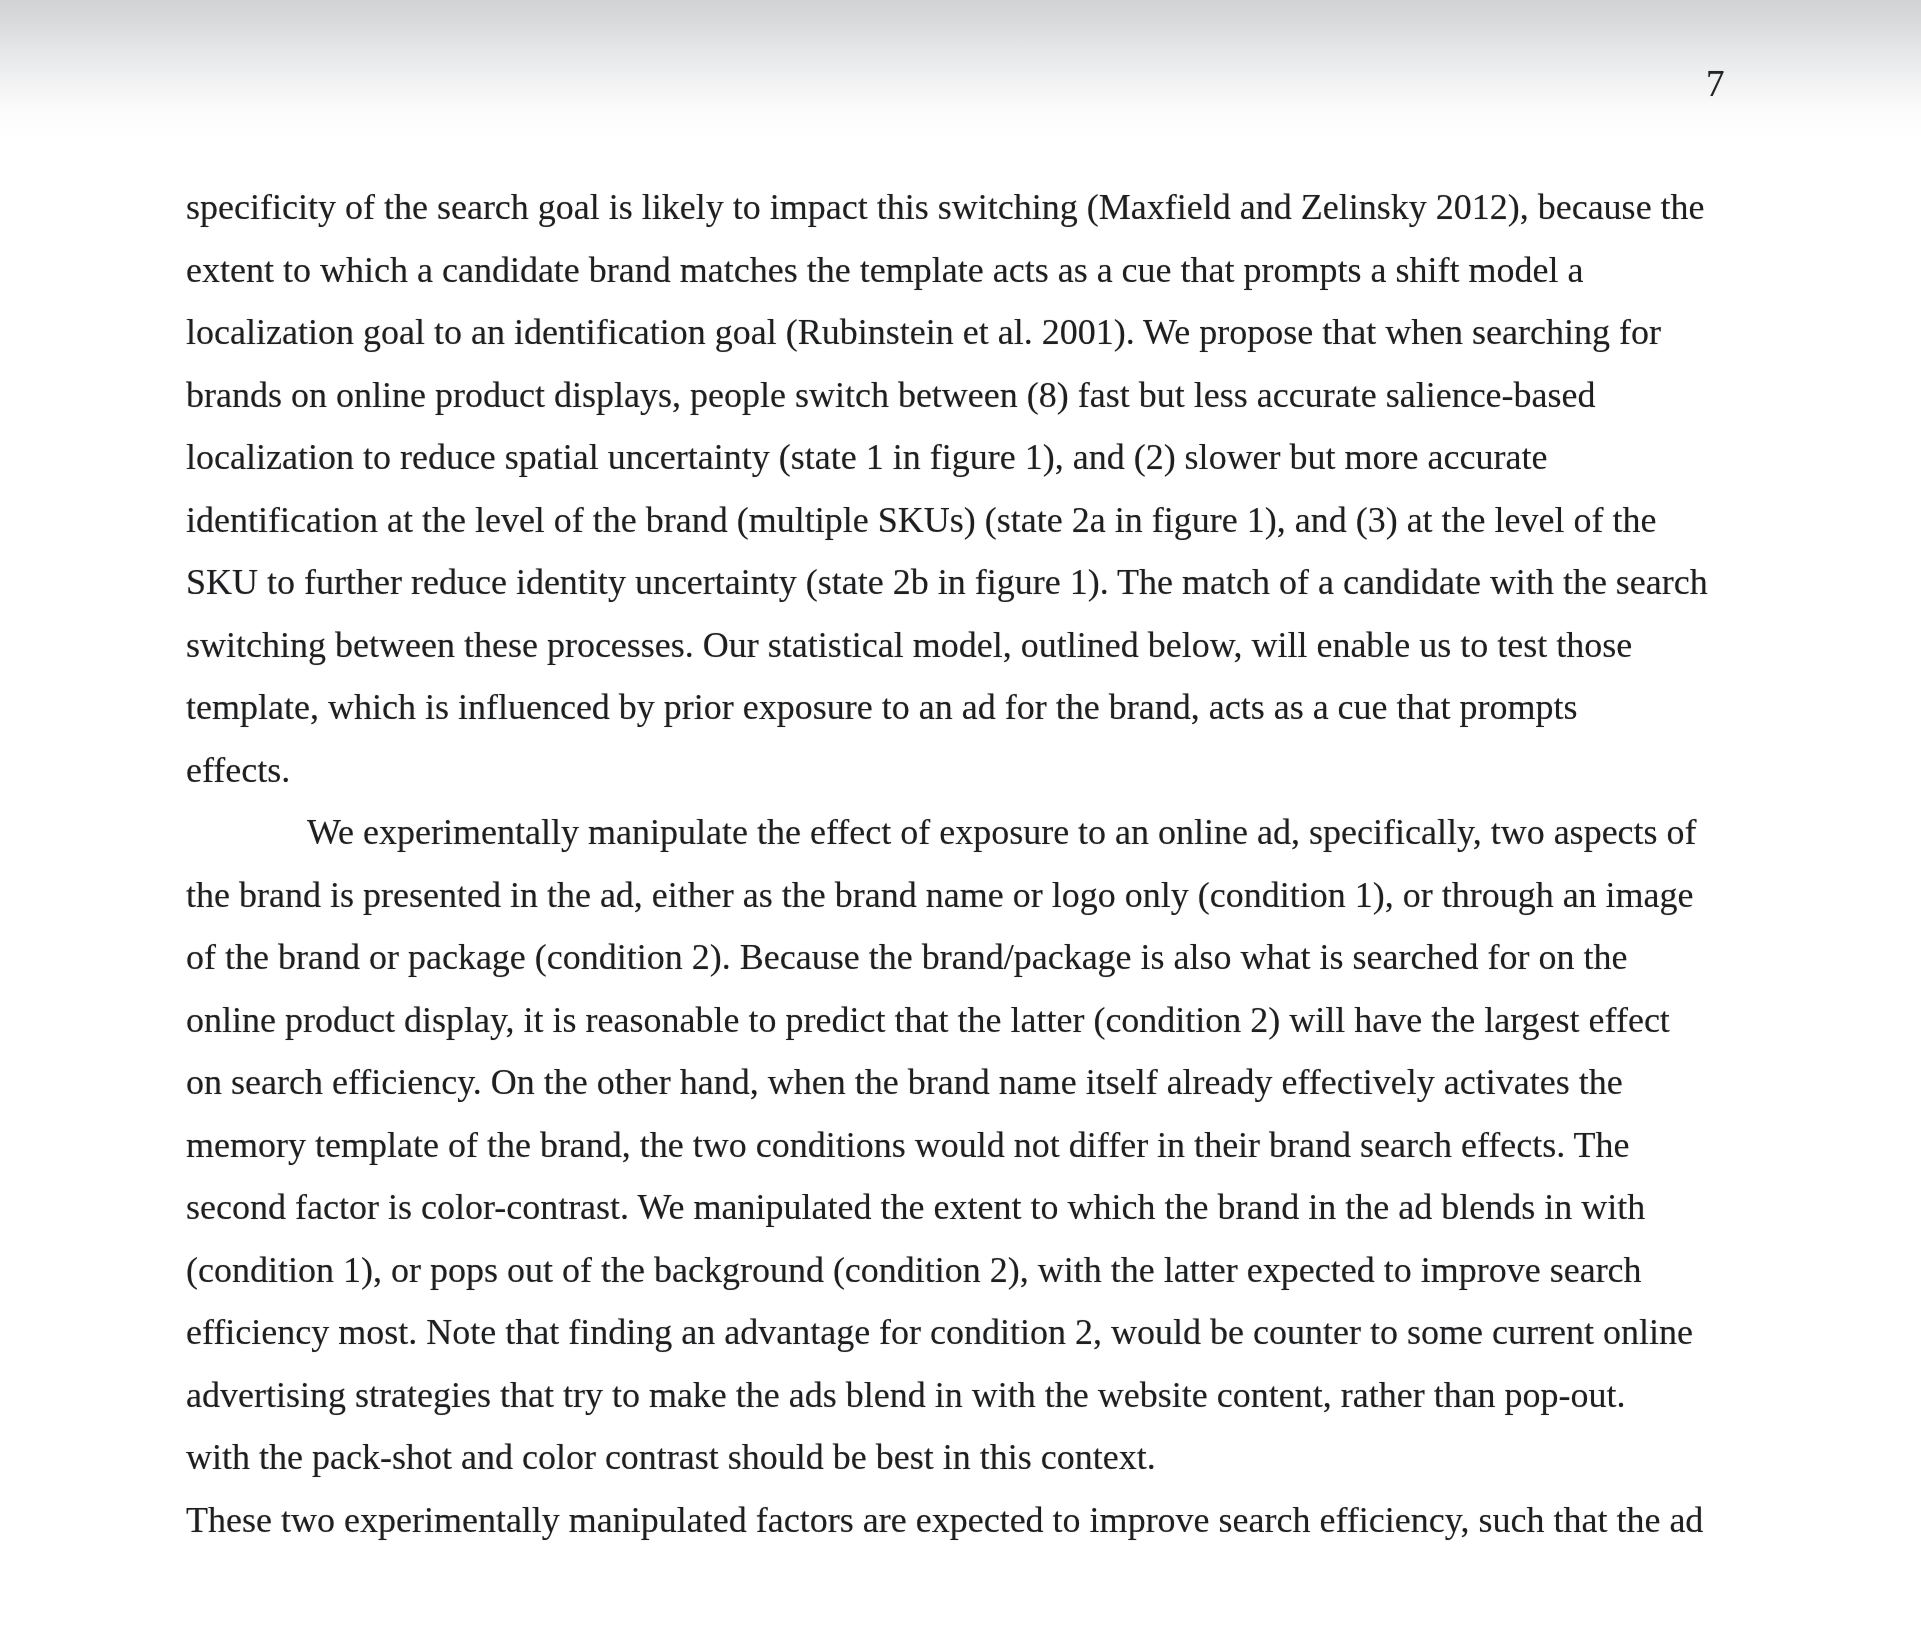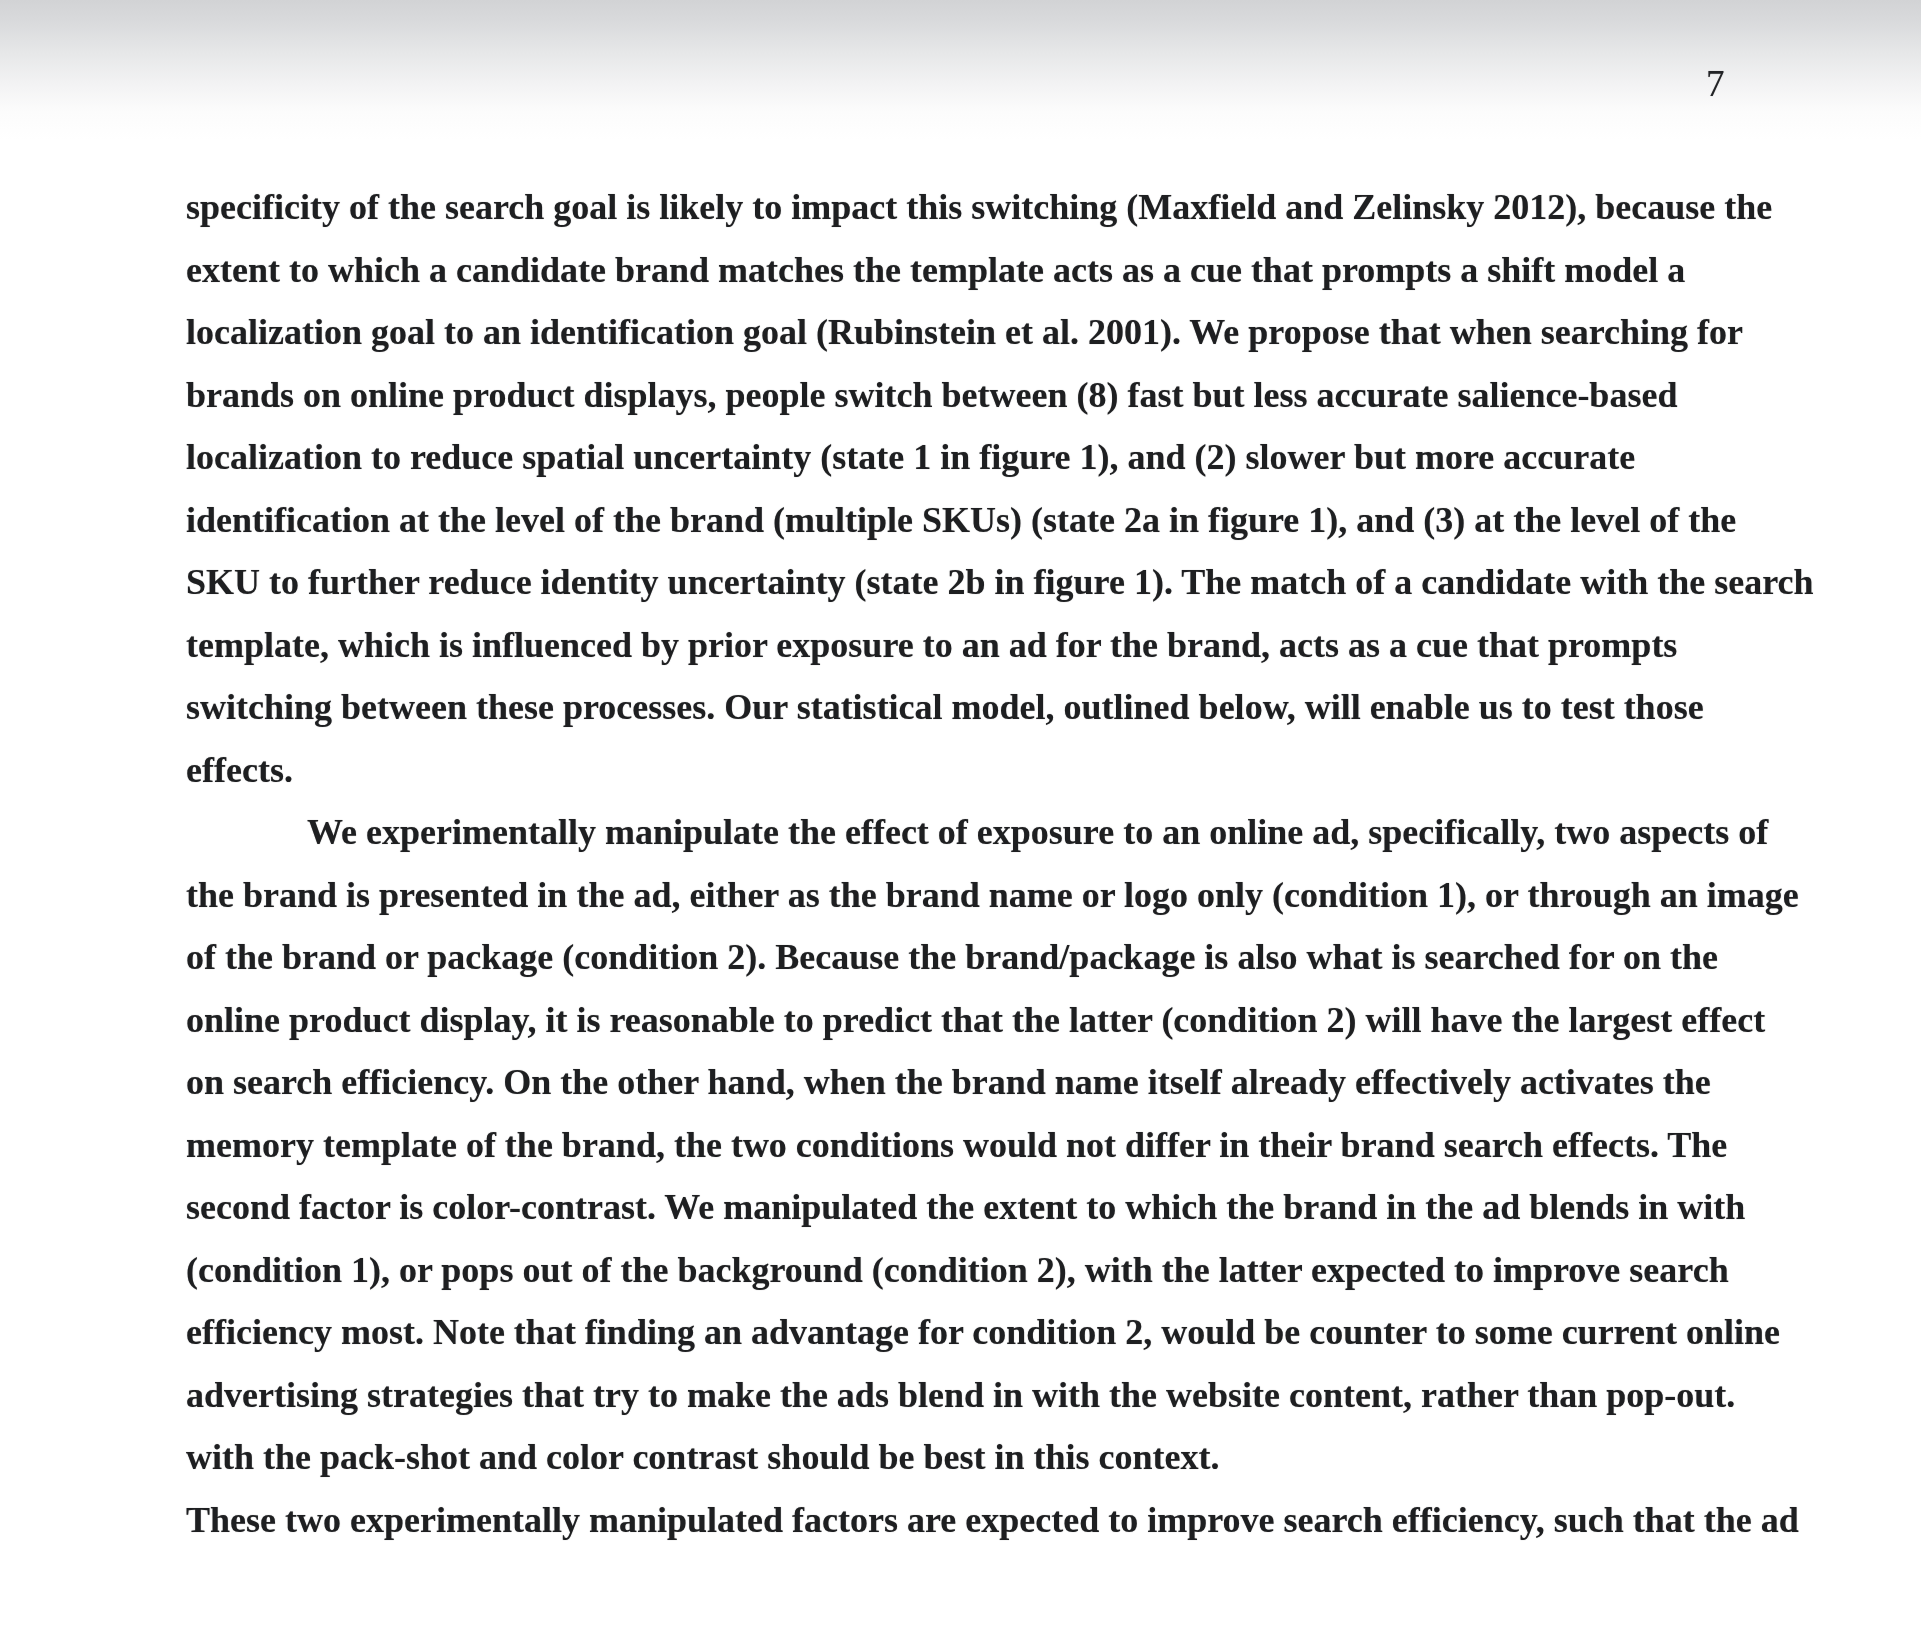--- a/index.html
+++ b/index.html
@@ -42,21 +42,20 @@
     position: absolute;
     left: 186px;
     top: 176px;
     width: 1610px;
     font-size: 36px;
     line-height: 62.5px;
     color: #1e1f21;
     letter-spacing: 0px;
     text-shadow: 0 0 1px rgba(25,25,25,0.40);
     white-space: nowrap;
-    font-weight: bold;
   }
   .para { display: block; }
   .line { display: block; height: 62.5px; }
   .line.indent { padding-left: 121px; }
 </style>
 </head>
 <body>
 
 <div class="scan-top-shade"></div>
 
@@ -65,22 +64,22 @@
 <div class="text-block">
 
   <div class="para">
     <div class="line">specificity of the search goal is likely to impact this switching (Maxfield and Zelinsky 2012), because the</div>
     <div class="line">extent to which a candidate brand matches the template acts as a cue that prompts a shift model a</div>
     <div class="line">localization goal to an identification goal (Rubinstein et al. 2001). We propose that when searching for</div>
     <div class="line">brands on online product displays, people switch between (8) fast but less accurate salience-based</div>
     <div class="line">localization to reduce spatial uncertainty (state 1 in figure 1), and (2) slower but more accurate</div>
     <div class="line">identification at the level of the brand (multiple SKUs) (state 2a in figure 1), and (3) at the level of the</div>
     <div class="line">SKU to further reduce identity uncertainty (state 2b in figure 1). The match of a candidate with the search</div>
+    <div class="line">switching between these processes. Our statistical model, outlined below, will enable us to test those</div>
     <div class="line">template, which is influenced by prior exposure to an ad for the brand, acts as a cue that prompts</div>
-    <div class="line">switching between these processes. Our statistical model, outlined below, will enable us to test those</div>
     <div class="line">effects.</div>
   </div>
 
   <div class="para">
     <div class="line indent">We experimentally manipulate the effect of exposure to an online ad, specifically, two aspects of</div>
     <div class="line">the brand is presented in the ad, either as the brand name or logo only (condition 1), or through an image</div>
     <div class="line">of the brand or package (condition 2). Because the brand/package is also what is searched for on the</div>
     <div class="line">online product display, it is reasonable to predict that the latter (condition 2) will have the largest effect</div>
     <div class="line">on search efficiency. On the other hand, when the brand name itself already effectively activates the</div>
     <div class="line">memory template of the brand, the two conditions would not differ in their brand search effects. The</div>

